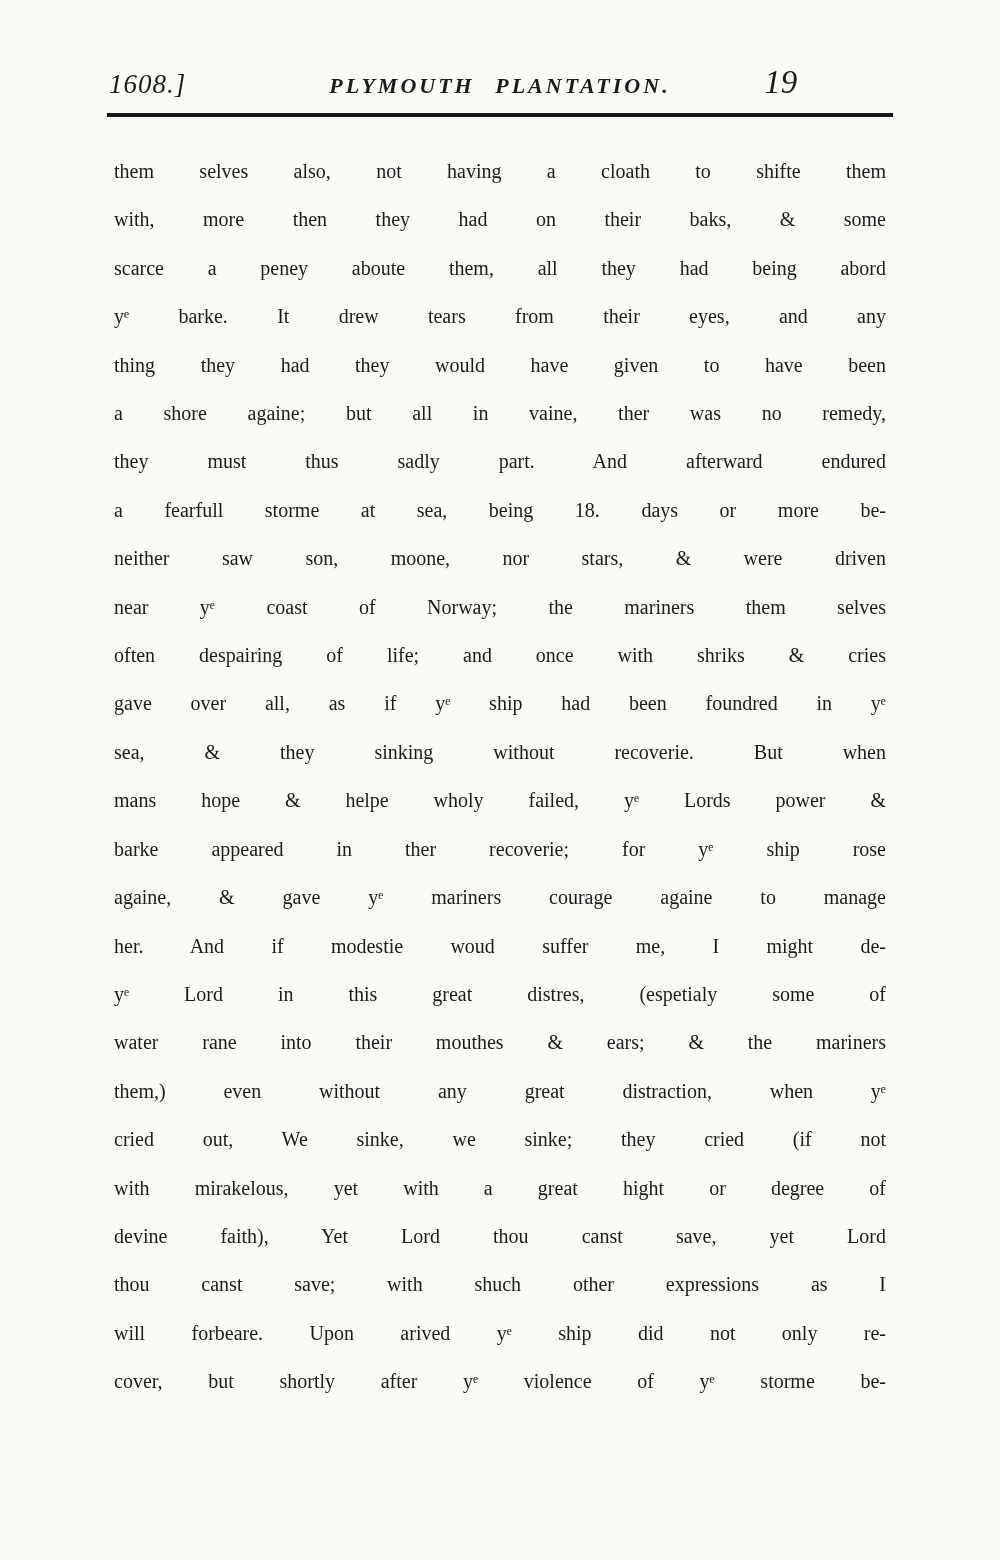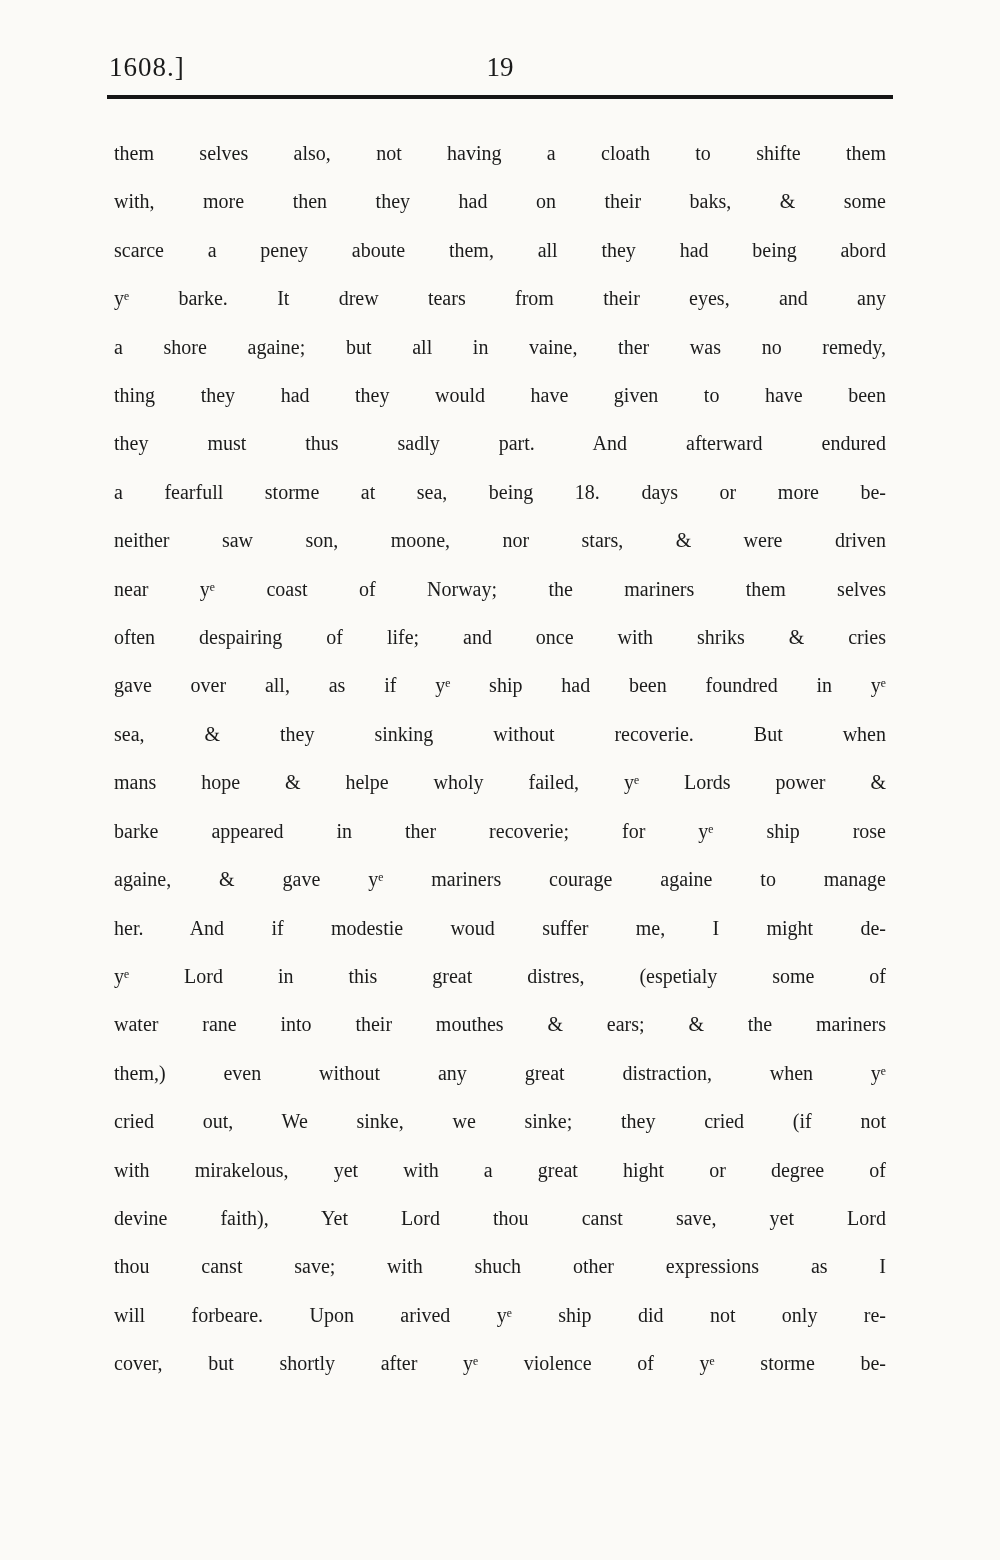--- a/index.html
+++ b/index.html
@@ -15,41 +15,42 @@
     overflow: hidden;
   }
   .page {
     box-sizing: border-box;
     width: 1000px;
     height: 1560px;
     padding: 52px 0 0 0;
   }
   .header {
     width: 782px;
-    margin: 0 auto;
+    margin: 12px auto;
     display: grid;
     grid-template-columns: 1fr auto 1fr;
     align-items: baseline;
+    font-style: italic;
   }
   .header-left {
     font-size: 27px;
     text-align: left;
     letter-spacing: 1px;
   }
   .header-center {
     font-size: 22px;
     font-weight: 700;
     letter-spacing: 3px;
     word-spacing: 12px;
     text-align: center;
     padding-top: 3px;
   }
   .header-right {
-    font-size: 27px;
-    text-align: left;
+    font-size: 33px;
+    text-align: center;
   }
   .header-rule {
     width: 786px;
     height: 4px;
     background: #161616;
     margin: 12px auto 0 auto;
   }
   .text-body {
     width: 772px;
     margin: 30px auto 0 auto;
@@ -62,32 +63,33 @@
     white-space: normal;
   }
 </style>
 </head>
 <body>
 
 <div class="page">
 
   <div class="header">
     <span class="header-left">1608.]</span>
+    <span class="header-center">PLYMOUTH PLANTATION.</span>
     <span class="header-right">19</span>
   </div>
 
   <div class="header-rule"></div>
 
   <div class="text-body">
     <div class="line">them selves also, not having a cloath to shifte them</div>
     <div class="line">with, more then they had on their baks, &amp; some</div>
     <div class="line">scarce a peney aboute them, all they had being abord</div>
     <div class="line">yᵉ barke. It drew tears from their eyes, and any</div>
+    <div class="line">thing they had they would have given to have been</div>
     <div class="line">a shore againe; but all in vaine, ther was no remedy,</div>
-    <div class="line">thing they had they would have given to have been</div>
     <div class="line">they must thus sadly part. And afterward endured</div>
     <div class="line">a fearfull storme at sea, being 18. days or more be-</div>
     <div class="line">neither saw son, moone, nor stars, &amp; were driven</div>
     <div class="line">near yᵉ coast of Norway; the mariners them selves</div>
     <div class="line">often despairing of life; and once with shriks &amp; cries</div>
     <div class="line">gave over all, as if yᵉ ship had been foundred in yᵉ</div>
     <div class="line">sea, &amp; they sinking without recoverie. But when</div>
     <div class="line">mans hope &amp; helpe wholy failed, yᵉ Lords power &amp;</div>
     <div class="line">barke appeared in ther recoverie; for yᵉ ship rose</div>
     <div class="line">againe, &amp; gave yᵉ mariners courage againe to manage</div>

